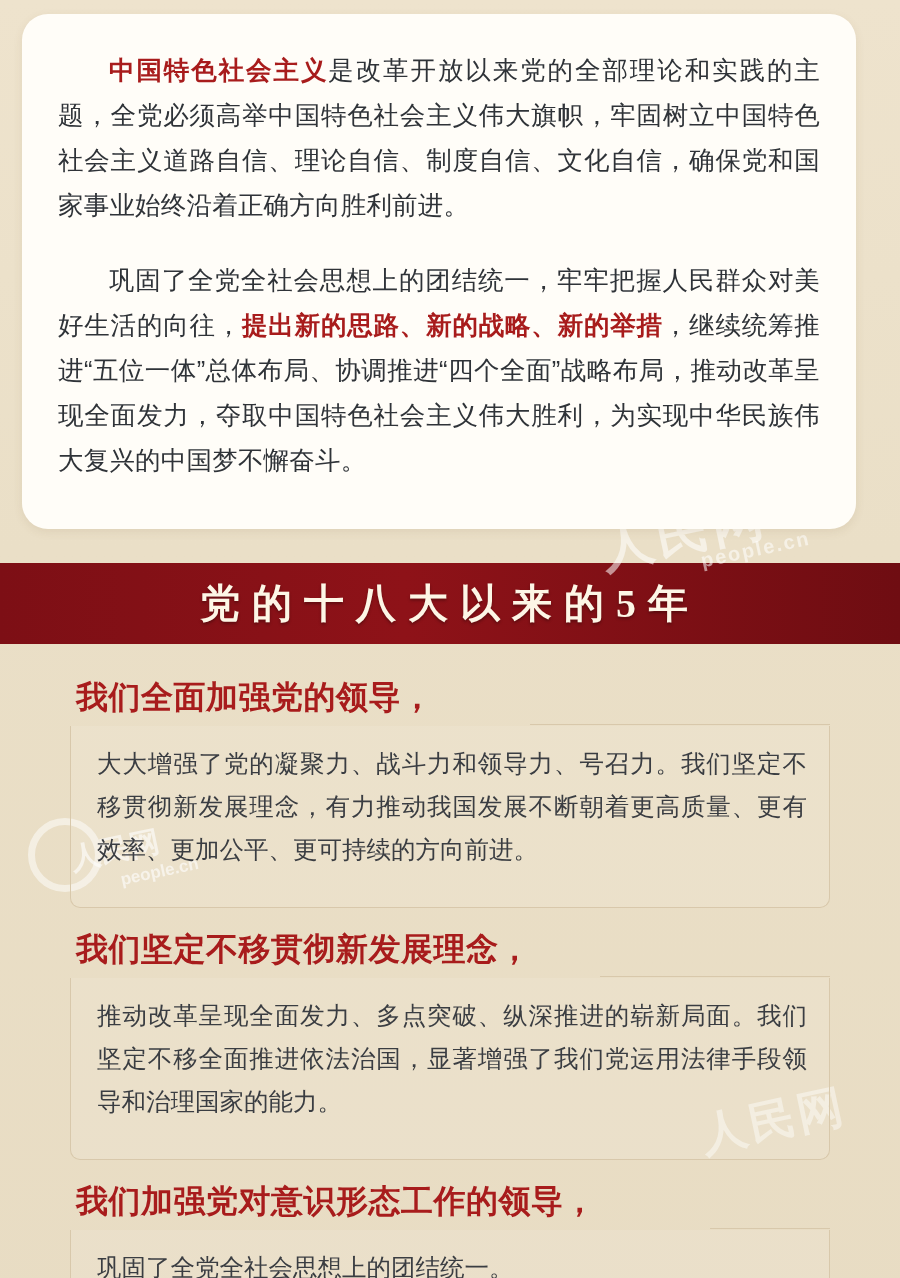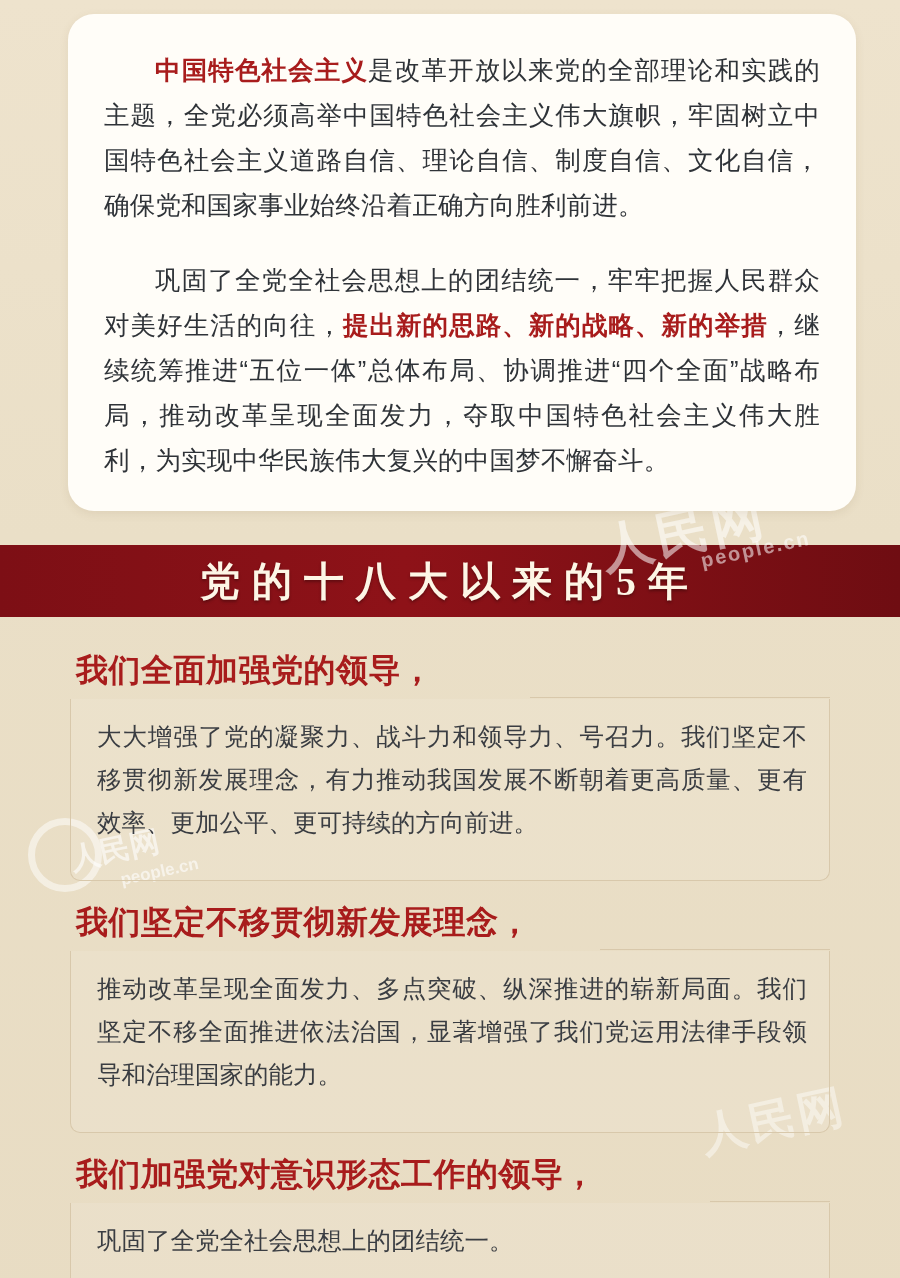--- a/index.html
+++ b/index.html
@@ -36,42 +36,42 @@
     width: 74px; height: 74px;
     border: 7px solid rgba(255,255,255,0.5);
     border-radius: 50%;
     pointer-events: none;
   }
   .wm-5 { top: 1090px; left: 700px; font-size: 46px; transform: rotate(-12deg); letter-spacing: 3px; color: rgba(255,255,255,0.45);}
 
   
   .card {
     position: relative;
-    margin: 14px 44px 0 68px;
+    margin: 14px 44px 0 22px;
     background: #fffdf8;
     border-radius: 26px;
-    padding: 34px 36px 28px 36px;
+    padding: 34px 36px 46px 36px;
     box-shadow: 0 3px 10px rgba(120,90,50,0.10);
   }
   .para {
     font-size: 25.5px;
     line-height: 45px;
     color: #2f3338;
     text-align: justify;
     text-indent: 2em;
     letter-spacing: 0.2px;
     margin: 0;
   }
   .para + .para { margin-top: 30px; }
   .hl { color: #a81c1c; font-weight: bold; }
 
   
   .banner {
     margin-top: 34px;
-    height: 72px;
+    height: 81px;
     background: linear-gradient(90deg, #7d0f15 0%, #8e1218 45%, #6f0d12 100%);
     display: flex;
     align-items: center;
     justify-content: center;
   }
   .banner-title {
     color: #fdf6e6;
     font-size: 40px;
     font-weight: bold;
     letter-spacing: 12px;

